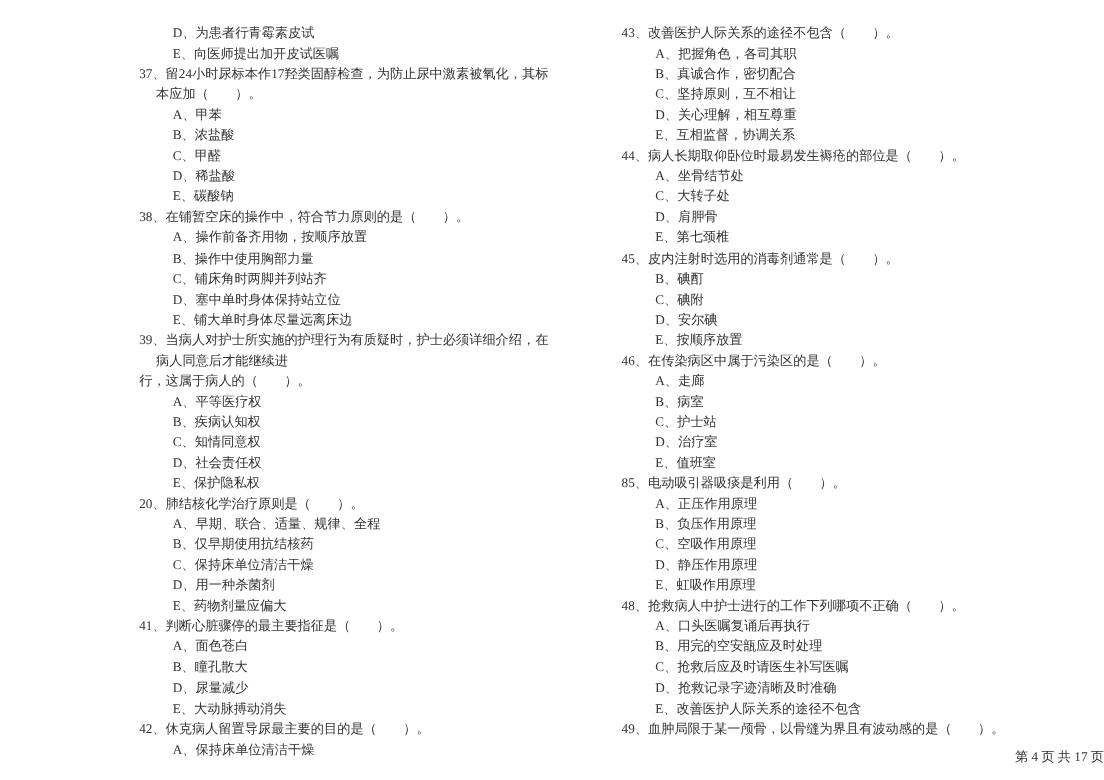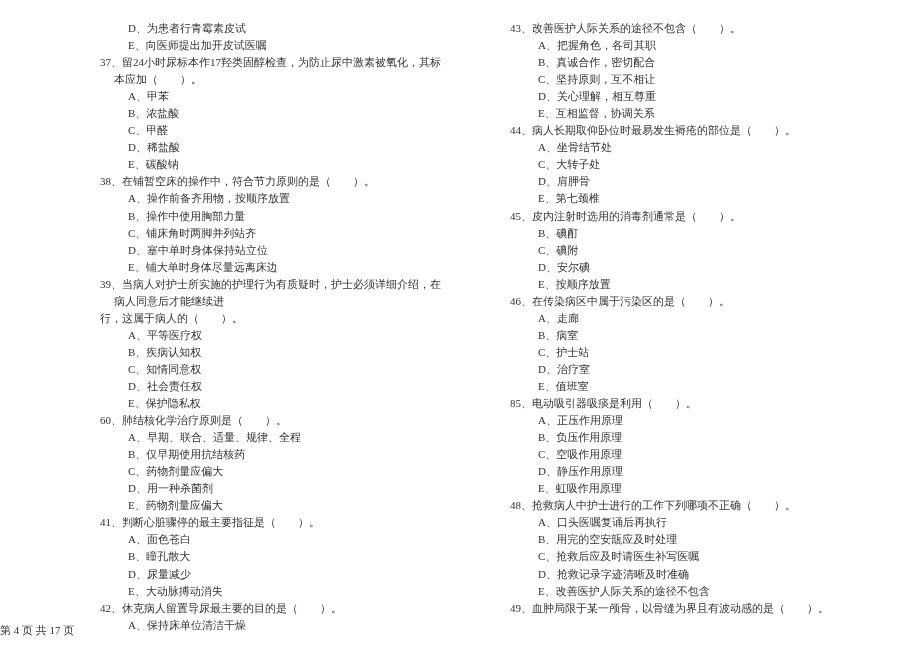--- a/index.html
+++ b/index.html
@@ -11,41 +11,42 @@
       font-size: 11px;
       color: #333;
       position: relative;
       overflow: hidden;
     }
     .page {
       display: flex;
       padding: 20px 60px 40px 100px;
       gap: 60px;
       height: 610px;
+      margin-left: 16px;
     }
     .column {
       flex: 1;
       line-height: 1.55;
     }
     .q-option {
       padding-left: 28px;
     }
     .q-stem {
       padding-left: 14px;
       text-indent: -14px;
     }
     .q-cont {
       padding-left: 0;
     }
     .footer {
       position: absolute;
       bottom: 12px;
       left: 0;
       width: 100%;
-      text-align: left;
+      text-align: right;
       font-size: 11px;
       color: #333;
     }
   </style>
 </head>
 <body>
 
 <div class="page">
   <div class="column" id="left-col">
       <div class="q-option">D、为患者行青霉素皮试</div>
@@ -62,24 +63,24 @@
       <div class="q-option">C、铺床角时两脚并列站齐</div>
       <div class="q-option">D、塞中单时身体保持站立位</div>
       <div class="q-option">E、铺大单时身体尽量远离床边</div>
       <div class="q-stem">39、当病人对护士所实施的护理行为有质疑时，护士必须详细介绍，在病人同意后才能继续进</div>
       <div class="q-cont">行，这属于病人的（　　）。</div>
       <div class="q-option">A、平等医疗权</div>
       <div class="q-option">B、疾病认知权</div>
       <div class="q-option">C、知情同意权</div>
       <div class="q-option">D、社会责任权</div>
       <div class="q-option">E、保护隐私权</div>
-      <div class="q-stem">60、肺结核化学治疗原则是（　　）。</div>
+      <div class="q-stem">20、肺结核化学治疗原则是（　　）。</div>
       <div class="q-option">A、早期、联合、适量、规律、全程</div>
       <div class="q-option">B、仅早期使用抗结核药</div>
-      <div class="q-option">C、药物剂量应偏大</div>
+      <div class="q-option">C、保持床单位清洁干燥</div>
       <div class="q-option">D、用一种杀菌剂</div>
       <div class="q-option">E、药物剂量应偏大</div>
       <div class="q-stem">41、判断心脏骤停的最主要指征是（　　）。</div>
       <div class="q-option">A、面色苍白</div>
       <div class="q-option">B、瞳孔散大</div>
       <div class="q-option">D、尿量减少</div>
       <div class="q-option">E、大动脉搏动消失</div>
       <div class="q-stem">42、休克病人留置导尿最主要的目的是（　　）。</div>
       <div class="q-option">A、保持床单位清洁干燥</div>
     </div>

